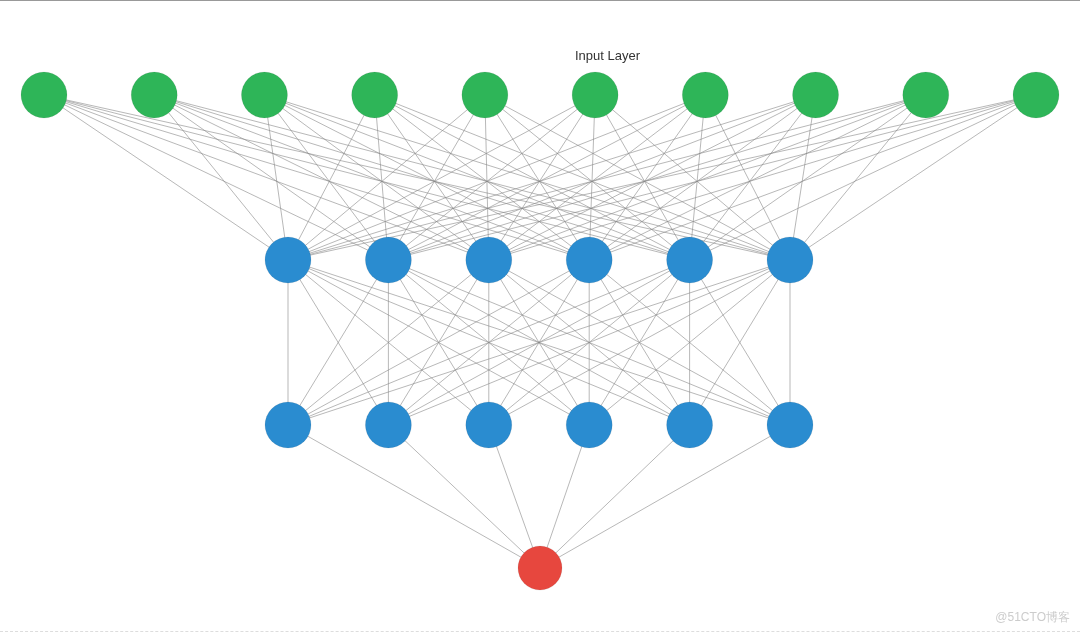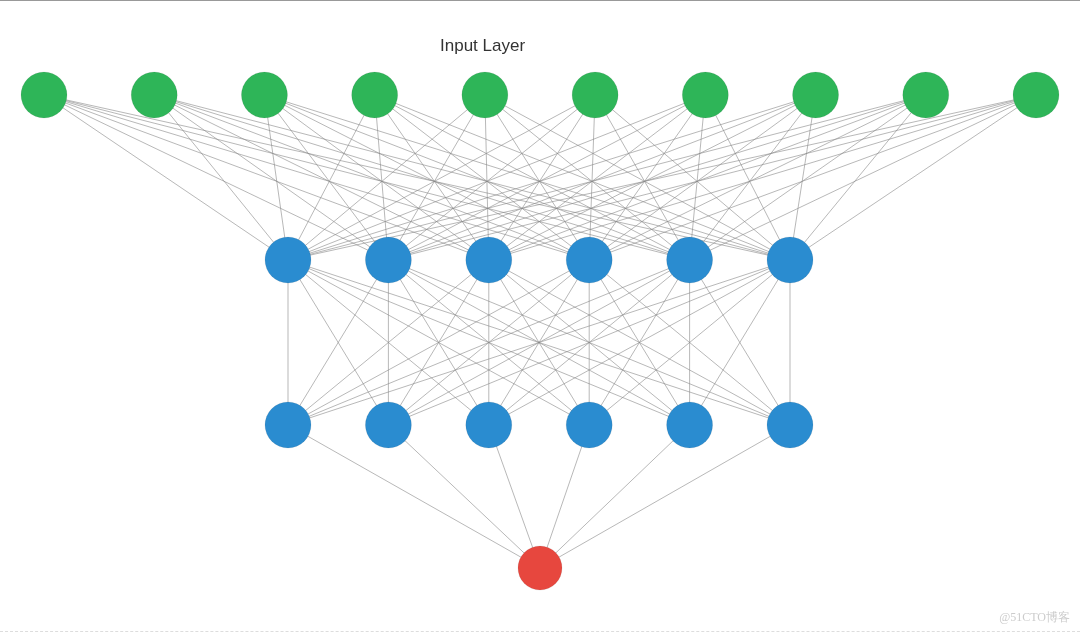--- a/index.html
+++ b/index.html
@@ -25,40 +25,40 @@
       height: 1px;
       background: #999;
     }
     svg {
       position: absolute;
       top: 0;
       left: 0;
     }
     .label {
       position: absolute;
-      font-size: 17px;
+      font-size: 13px;
       color: #333;
-      text-align: left;
+      text-align: right;
       width: 200px;
       left: 50%;
       transform: translateX(-50%);
+      margin-top: 12px;
     }
     .input-label {
       top: 36px;
     }
     .output-label {
       top: 596px;
     }
     .watermark {
       position: absolute;
       right: 10px;
       bottom: 8px;
       color: #ccc;
       font-size: 12px;
-      font-family: Liberation Serif, serif;
     }
     .dashed-line {
       position: absolute;
       bottom: 2px;
       left: 0;
       right: 0;
       height: 0;
       border-bottom: 1px dashed #ddd;
     }
   </style>

